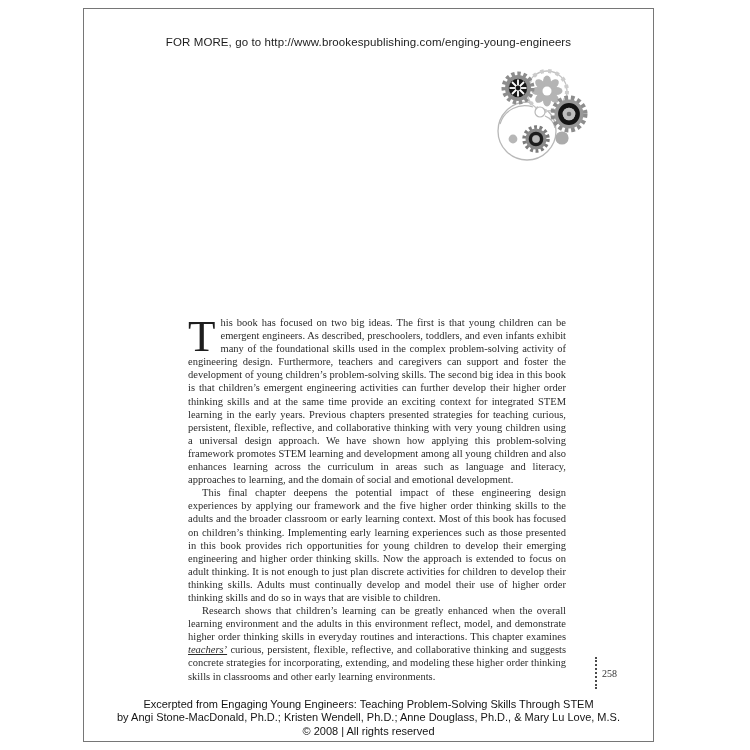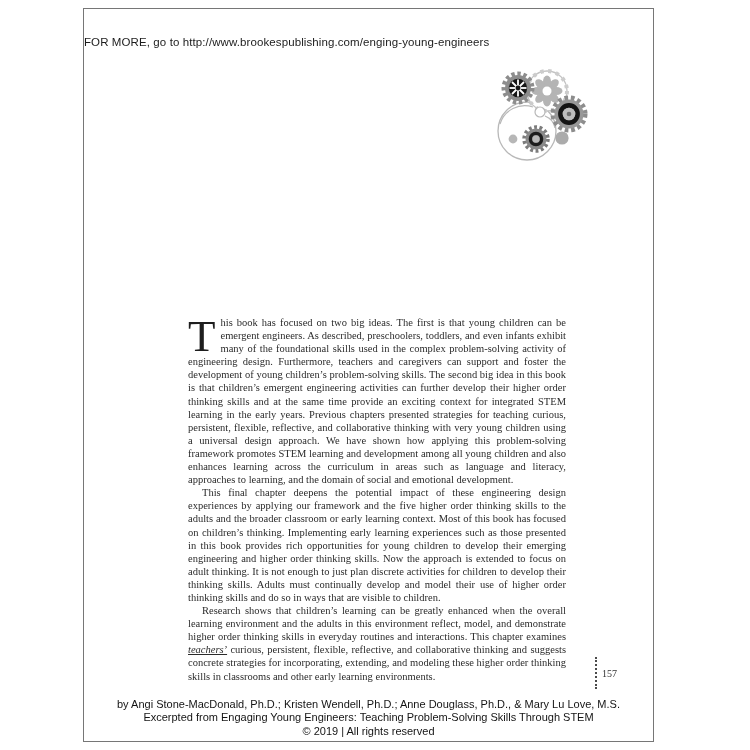--- a/index.html
+++ b/index.html
@@ -1,20 +1,20 @@
 <!DOCTYPE html>
 <html><head>
 <meta charset="utf-8">
 <style>
   html,body{margin:0;padding:0;background:#ffffff;}
   .canvas{position:relative;width:750px;height:750px;background:#ffffff;overflow:hidden;
           font-family:"Liberation Sans",sans-serif;}
   .page{position:absolute;left:83px;top:8px;width:571px;height:734px;
         box-sizing:border-box;border:1px solid #767676;background:#ffffff;}
-  .header-note{position:absolute;top:27px;left:0;width:100%;
+  .header-note{position:absolute;top:27px;left:0;width:100%;text-align:center;
         font-size:11.5px;color:#1c1c1c;letter-spacing:0.1px;}
   .gears{position:absolute;left:387px;top:50px;width:150px;height:122px;}
   .body-text{position:absolute;left:104px;top:307px;width:378px;
         font-family:"Liberation Serif",serif;font-size:10.5px;line-height:13.1px;
         color:#2b2b2b;text-align:justify;}
   .body-text p{margin:0;}
   .body-text p.indented{text-indent:14px;}
   .dropcap{float:left;font-size:45px;line-height:34px;padding:3px 5px 0 0;color:#1e1e1e;
         font-family:"Liberation Serif",serif;}
   .ital{font-style:italic;text-decoration:underline;}
@@ -86,23 +86,23 @@
     </div>
 
     <div class="body-text">
       <p><span class="dropcap">T</span><span>his book has focused on two big ideas. The first is that young children can be emergent engineers. As described, preschoolers, toddlers, and even infants exhibit many of the foundational skills used in the complex problem-solving activity of engineering design. Furthermore, teachers and caregivers can support and foster the development of young children’s problem-solving skills. The second big idea in this book is that children’s emergent engineering activities can further develop their higher order thinking skills and at the same time provide an exciting context for integrated STEM learning in the early years. Previous chapters presented strategies for teaching curious, persistent, flexible, reflective, and collaborative thinking with very young children using a universal design approach. We have shown how applying this problem-solving framework promotes STEM learning and development among all young children and also enhances learning across the curriculum in areas such as language and literacy, approaches to learning, and the domain of social and emotional development.</span></p>
       <p class="indented">This final chapter deepens the potential impact of these engineering design experiences by applying our framework and the five higher order thinking skills to the adults and the broader classroom or early learning context. Most of this book has focused on children’s thinking. Implementing early learning experiences such as those presented in this book provides rich opportunities for young children to develop their emerging engineering and higher order thinking skills. Now the approach is extended to focus on adult thinking. It is not enough to just plan discrete activities for children to develop their thinking skills. Adults must continually develop and model their use of higher order thinking skills and do so in ways that are visible to children.</p>
       <p class="indented"><span>Research shows that children’s learning can be greatly enhanced when the overall learning environment and the adults in this environment reflect, model, and demonstrate higher order thinking skills in everyday routines and interactions. This chapter examines </span><span class="ital">teachers’</span><span> curious, persistent, flexible, reflective, and collaborative thinking and suggests concrete strategies for incorporating, extending, and modeling these higher order thinking skills in classrooms and other early learning environments.</span></p>
     </div>
 
     <div class="pagenum-wrap">
       <span class="dotline"></span>
-      <span class="pagenum">157</span>
+      <span class="pagenum">258</span>
     </div>
 
     <div class="footer">
+      <div>Excerpted from Engaging Young Engineers: Teaching Problem-Solving Skills Through STEM</div>
       <div>by Angi Stone-MacDonald, Ph.D.; Kristen Wendell, Ph.D.; Anne Douglass, Ph.D., &amp; Mary Lu Love, M.S.</div>
-      <div>Excerpted from Engaging Young Engineers: Teaching Problem-Solving Skills Through STEM</div>
-      <div>© 2019 | All rights reserved</div>
+      <div>© 2008 | All rights reserved</div>
     </div>
 
   </div>
 </div>
 
 </body></html>

